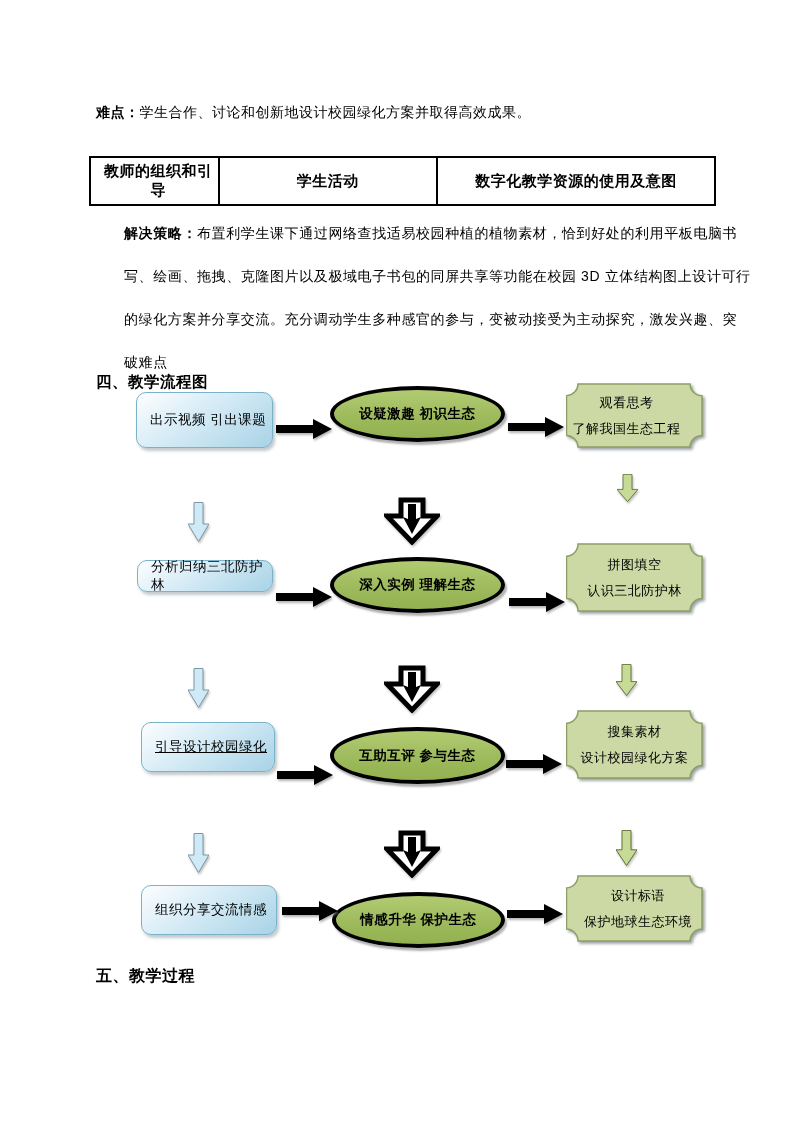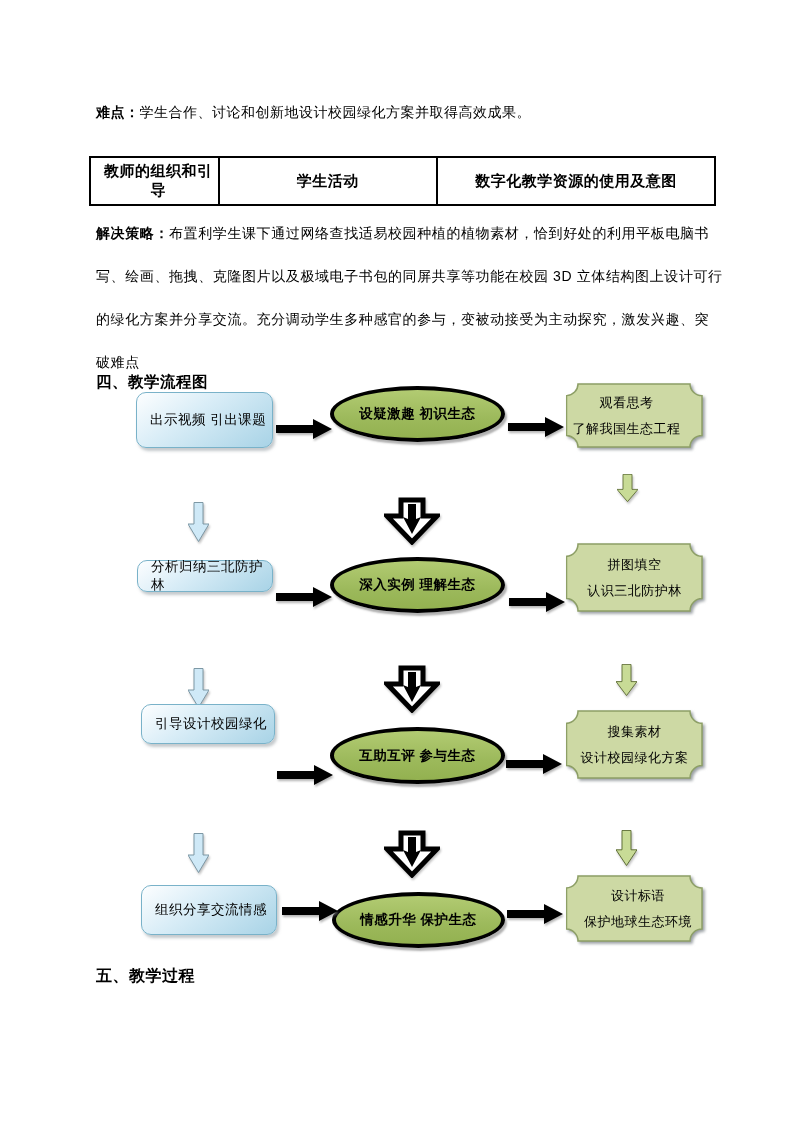--- a/index.html
+++ b/index.html
@@ -11,21 +11,21 @@
     color: #000;
     overflow: hidden;
   }
   .abs { position: absolute; }
 
   
   .para { font-size: 14px; letter-spacing: 0.5px; }
   .b { font-weight: bold; }
   .heading { font-weight: bold; font-size: 15.5px; letter-spacing: 0.5px; }
 
-  .strategy-line { height: 43px; line-height: 43px; white-space: nowrap; font-size: 14px; letter-spacing: 0.6px; }
+  .strategy-line { height: 43px; line-height: 43px; white-space: nowrap; font-size: 14px; letter-spacing: 0.6px; margin-left: 28px; }
 
   
   .tbl {
     left: 89px; top: 156px; width: 627px; height: 50px;
     display: flex; border: 2px solid #000; text-align: center;
   }
   .tbl .cell {
     border-right: 2px solid #000;
     display: flex; align-items: center;
     font-weight: bold; font-size: 15px; letter-spacing: 0.5px;
@@ -166,21 +166,21 @@
     <path d="M17,3 L39,3 L39,19 L53,19 L28,45 L3,19 L17,19 Z" fill="#fff" stroke="#000" stroke-width="5" stroke-linejoin="miter"></path>
     <path d="M24,7 L32,7 L32,22 L37,20 L28,37 L19,20 L24,22 Z" fill="#000"></path>
   </svg>
 </div>
 <div class="abs varrow" style="left:616px; top:664px;">
   <svg width="21" height="32" viewBox="0 0 21 40" preserveAspectRatio="none">
       <path d="M6,0.5 L15,0.5 L15,22 L21,22 L10.5,39.5 L0,22 L6,22 Z" fill="#c8db96" stroke="#5c6b33" stroke-width="1"></path>
     </svg>
 </div>
 
-<div class="abs bluebox" style="left:141px; top:704px; width:134px; height:40px;">
+<div class="abs bluebox" style="left:141px; top:722px; width:134px; height:50px;text-decoration:underline;">
   <span>引导设计校园绿化</span>
 </div>
 <div class="abs ellipse" style="left:330px; top:727px; width:175px; height:57px;">
   <span>互助互评 参与生态</span>
 </div>
 <div class="abs plaque" style="left:566px; top:710px; width:137px; height:70px;">
   <svg width="137" height="70" viewBox="0 0 137 68" preserveAspectRatio="none">
     <path d="M12,1 H124 A12,12 0 0 0 136,13 V54 A12,12 0 0 0 124,66 H12 A12,12 0 0 0 0.5,54 V13 A12,12 0 0 0 12,1 Z" fill="#cdd9a4" stroke="#8d9f66" stroke-width="1.5"></path>
   </svg>
   <div class="ptxt">

